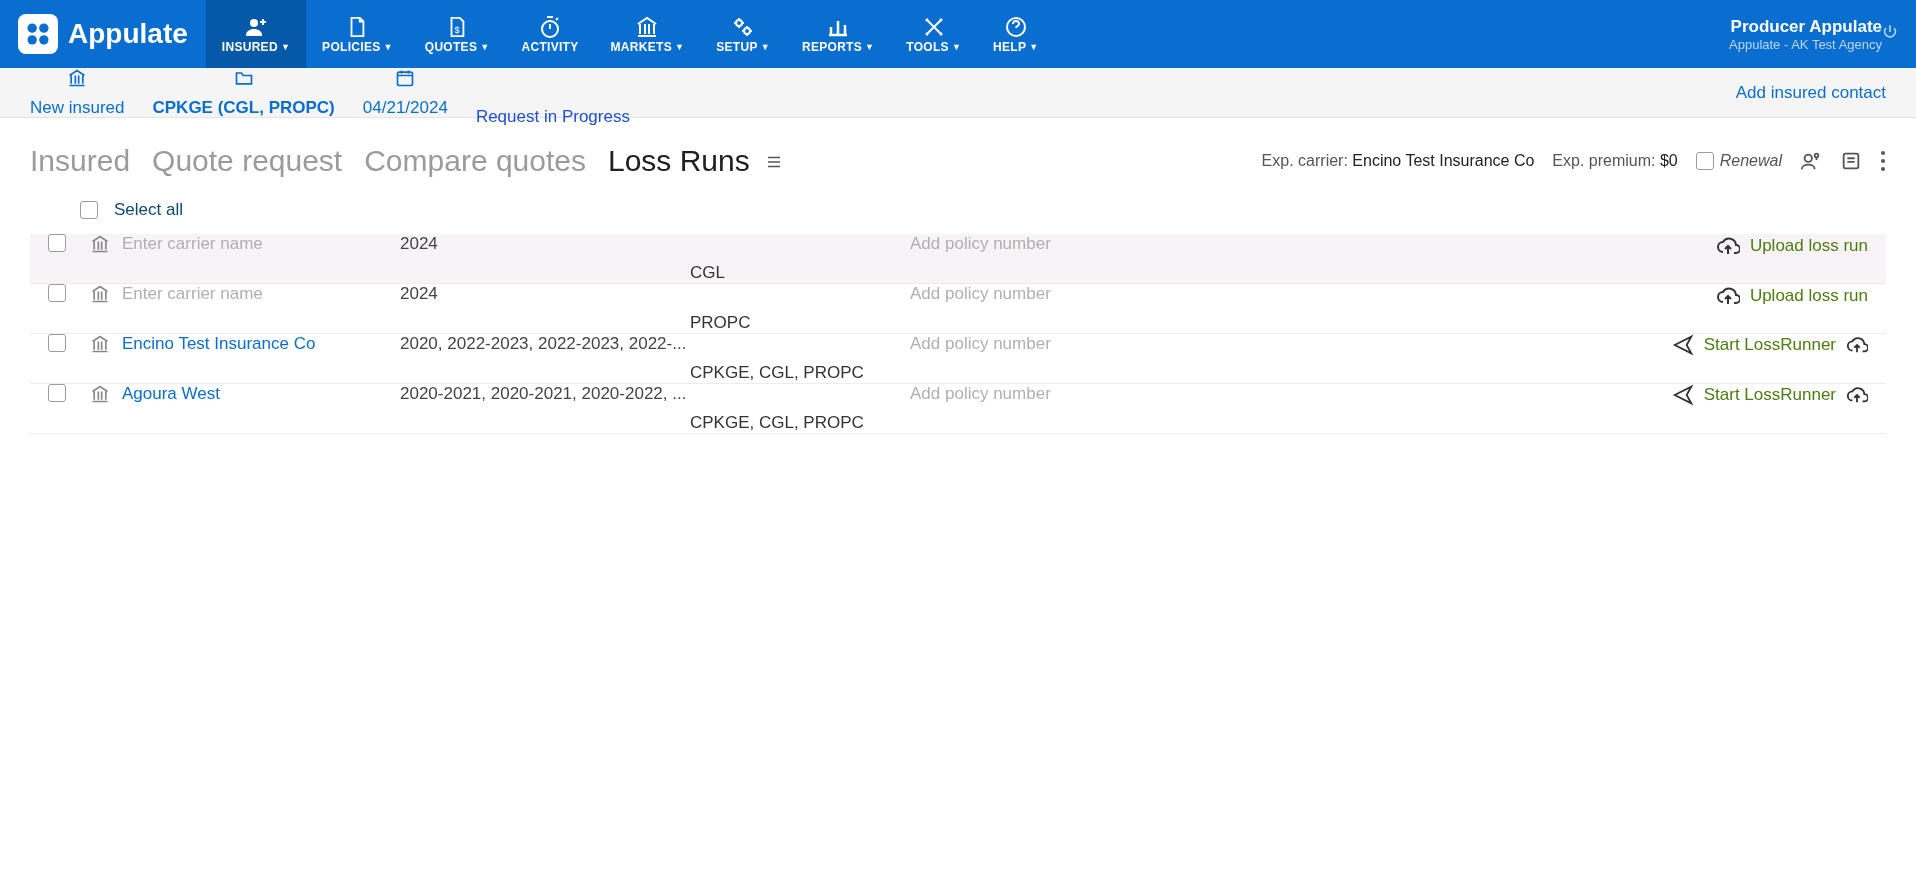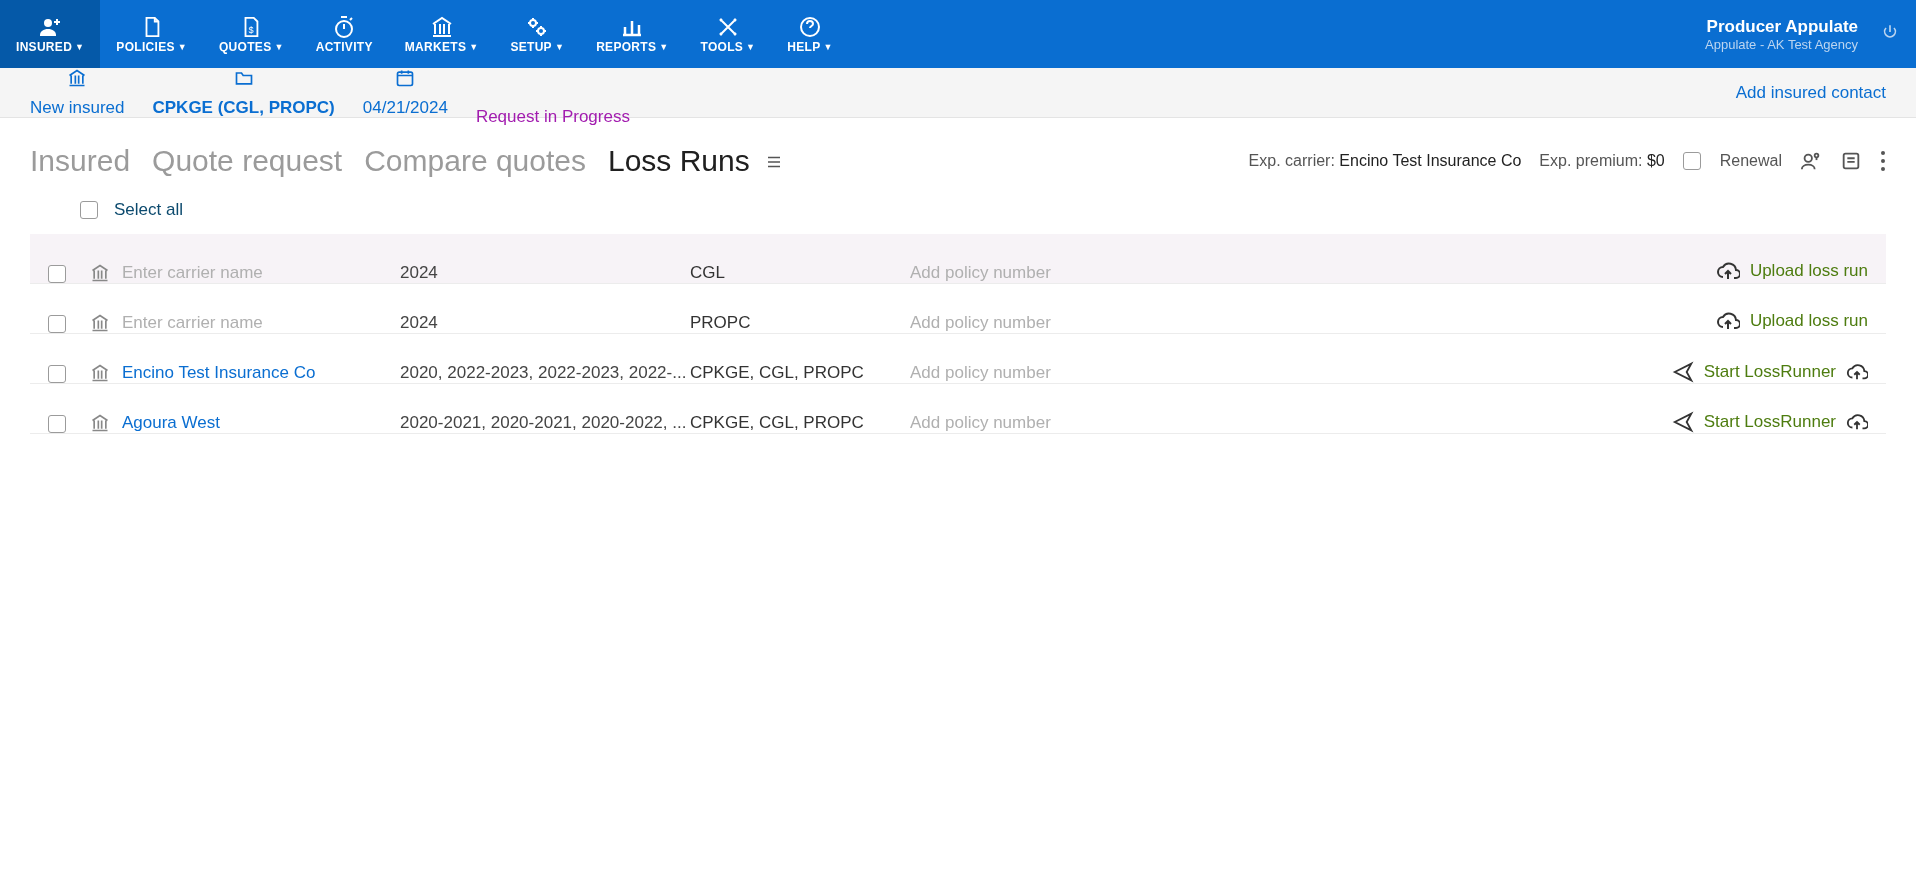--- a/index.html
+++ b/index.html
@@ -12,68 +12,81 @@
   .logo-text { font-size: 28px; font-weight: 600; }
   .nav-items { display: flex; align-items: stretch; }
   .nav-item { display: flex; flex-direction: column; align-items: center; justify-content: center; padding: 6px 16px; cursor: pointer; position: relative; }
   .nav-item.active { background: #0559a8; }
   .nav-item-icon { height: 26px; display: flex; align-items: center; justify-content: center; }
   .nav-item-label { font-size: 12px; font-weight: 600; letter-spacing: 0.3px; display: flex; align-items: center; }
   .nav-caret { margin-left: 3px; font-size: 9px; }
   .topnav-right { margin-left: auto; display: flex; flex-direction: column; align-items: flex-end; justify-content: center; padding-right: 18px; position: relative; }
   .user-name { font-size: 17px; font-weight: 600; }
   .user-sub { font-size: 13px; color: #bcd5f0; }
-  .topnav-right-inner { display: flex; align-items: center; gap: 24px; }
+  .topnav-right-inner { display: flex; align-items: center; gap: 0; }
   .user-texts { text-align: right; }
 
   
   .subheader { background: #f5f5f5; border-bottom: 1px solid #e4e4e4; display: flex; align-items: center; padding: 0 30px; height: 50px; }
   .subheader .crumb { display: flex; align-items: center; gap: 10px; margin-right: 28px; color: #0a6ed1; cursor: pointer; font-size: 17px; flex-direction: column; }
   .crumb-icon { color: #0a6ed1; display: flex; }
   .crumb.cpkge { font-weight: 600; }
-  .status-text { color: #a21caf; font-size: 17px; margin-top: 48px; }
+  .status-text { color: #1d4ed8; font-size: 17px; margin-top: 48px; }
   .spacer { flex: 1; }
   .add-contact { color: #0a6ed1; font-size: 17px; cursor: pointer; }
 
   
   .tabrow { display: flex; align-items: center; padding: 26px 30px 18px 30px; }
   .tab { font-size: 30px; color: #9b9b9b; margin-right: 22px; cursor: pointer; }
   .tab.active { color: #202020; }
   .tab-menu-icon { margin-left: 6px; cursor: pointer; }
   .tabrow-right { margin-left: auto; display: flex; align-items: center; gap: 18px; color: #555; font-size: 16px; justify-content: flex-end; }
   .tabrow-right .val { color: #222; }
-  .renewal-box { display: flex; align-items: center; gap: 19px; }
+  .renewal-box { display: flex; align-items: center; gap: 6px; font-style: italic; }
   .checkbox { width: 18px; height: 18px; border: 1.5px solid #9b9b9b; border-radius: 3px; cursor: pointer; background: #fff; }
   .tabrow-icon { cursor: pointer; color: #555; display:flex; }
 
   
   .selectall-row { display: flex; align-items: center; padding: 4px 30px 14px 80px; color: #0c4a6e; font-size: 17px; }
   .selectall-row .checkbox { margin-right: 16px; }
 
   
   .rows { padding: 0 30px; }
-  .row { display: flex; align-items: flex-end; padding: 0 18px; height: 50px; border-bottom: 1px solid #ececec; font-size: 17px; }
+  .row { display: flex; align-items: flex-start; padding: 0 18px; height: 50px; border-bottom: 1px solid #ececec; font-size: 17px; }
   .row.highlight { background: #f7f3f7; }
   .row .checkbox { margin-right: 24px; flex: 0 0 auto; }
   .bank-icon { margin-right: 12px; color: #888; display:flex; }
   .carrier-col { width: 310px; display: flex; align-items: center; }
   .carrier-link { color: #0a6ed1; cursor: pointer; }
   .year-col { width: 290px; color: #444; white-space: nowrap; overflow: hidden; text-overflow: ellipsis; }
   .type-col { width: 220px; color: #333; margin-top: 29px; }
   .policy-col { flex: 1; color: #b0b0b0; }
   .action-col { display: flex; align-items: center; gap: 10px; cursor: pointer; color: #4d7c0f; }
   .action-col svg { flex-shrink: 0; }
 
   input[type="text"] { border: none; outline: none; background: transparent; font-size: 17px; color: #333; width: 100%; }
   input[type="text"]::placeholder { color: #b0b0b0; }
 </style>
 </head>
 <body>
 
 <div class="topnav">
+  <div class="logo-area">
+    <div class="logo-icon">
+      <svg width="28" height="28" viewBox="0 0 24 24">
+          <g fill="#0a6ed1">
+            <circle cx="7" cy="7" r="4"></circle>
+            <circle cx="17" cy="7" r="4"></circle>
+            <circle cx="7" cy="17" r="4"></circle>
+            <circle cx="17" cy="17" r="4"></circle>
+          </g>
+        </svg>
+    </div>
+    <span class="logo-text">Appulate</span>
+  </div>
   <div class="nav-items">
 
     <div class="nav-item active">
       <div class="nav-item-icon">
         <svg width="26" height="24" viewBox="0 0 24 24" fill="#fff">
             <circle cx="10" cy="8" r="4"></circle>
             <path d="M2 20c0-3.5 3.5-6 8-6s8 2.5 8 6v1H2z"></path>
             <path d="M18 4h2v2h2v2h-2v2h-2V8h-2V6h2z"></path>
           </svg>
       </div>

